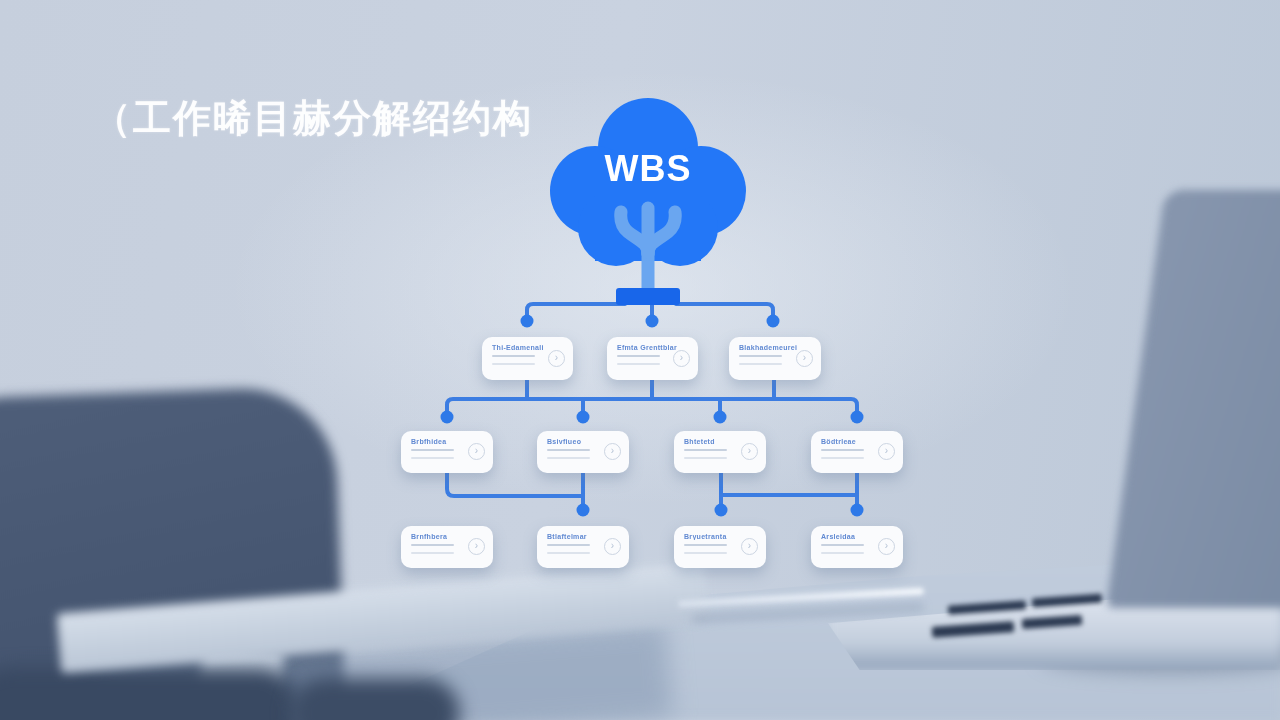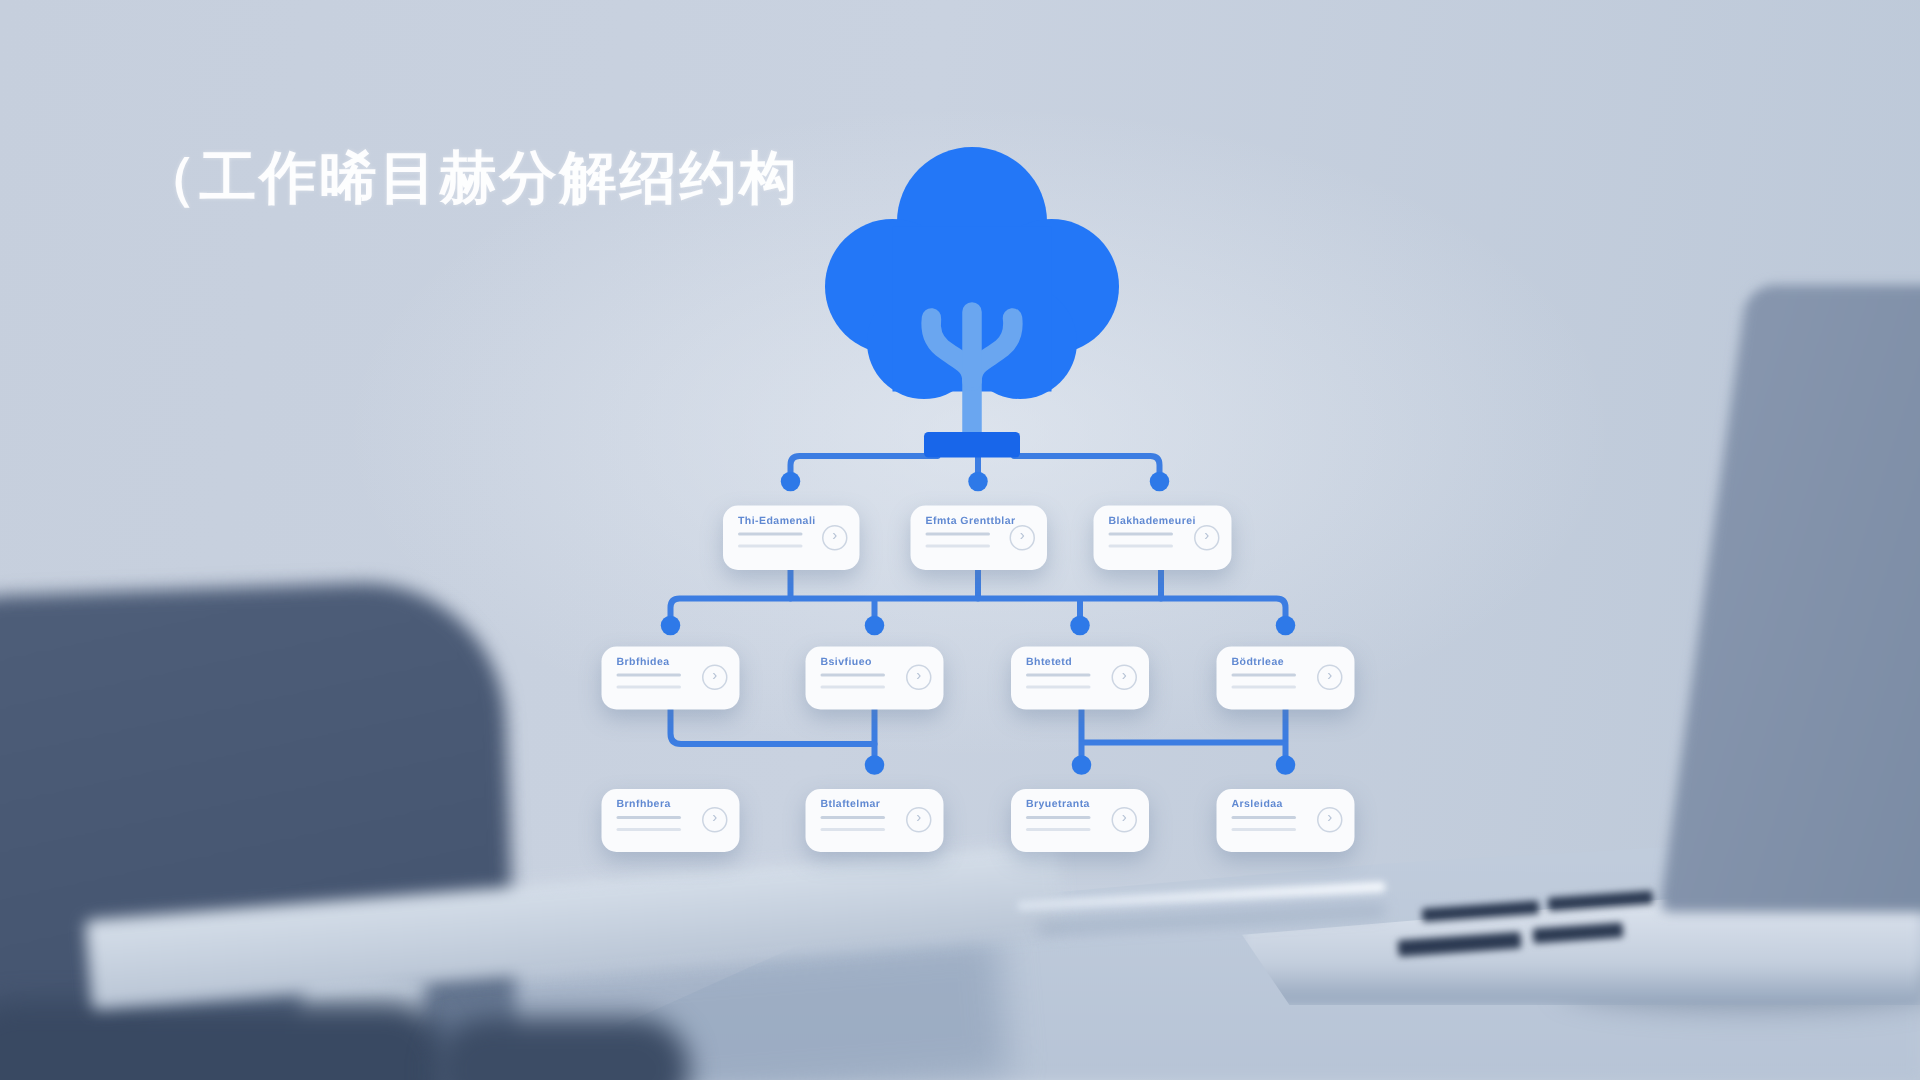--- a/index.html
+++ b/index.html
@@ -161,20 +161,21 @@
       <rect x="47" y="55" width="106" height="110"></rect>
     </g>
     <g stroke="#6aa6f0" stroke-width="13" fill="none" stroke-linecap="round">
       <path d="M100,202 V156"></path>
       <path d="M100,158 C100,146 90,144 80,136 C74,131 72,124 73,116"></path>
       <path d="M100,158 C100,146 110,144 120,136 C126,131 128,124 127,116"></path>
       <path d="M100,156 V112"></path>
     </g>
     <rect x="68" y="192" width="64" height="17" rx="3" fill="#1866ea"></rect>
   </svg>
+  <div class="wbs-label">WBS</div>
 </div>
 
 <div class="node" style="left:482px;top:337px;width:91px;height:43px">
   <div class="node-title">Thi-Edamenali</div>
   <div class="node-line l1"></div>
   <div class="node-line l2"></div>
   <span class="node-badge">›</span>
 </div>
 <div class="node" style="left:607px;top:337px;width:91px;height:43px">
   <div class="node-title">Efmta Grenttblar</div>

